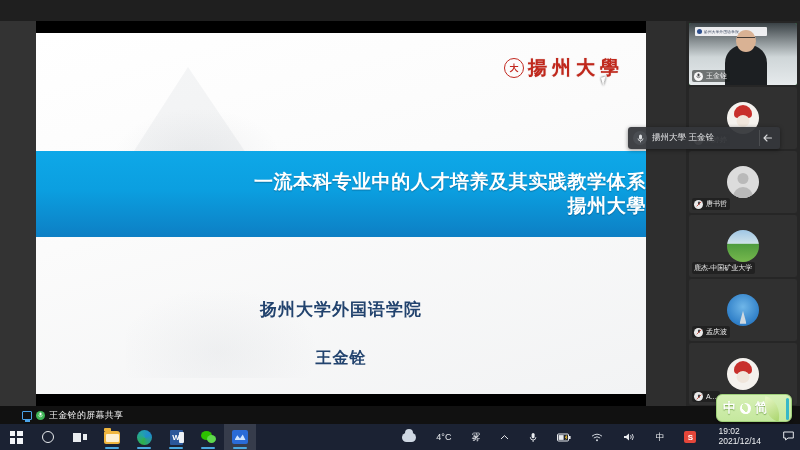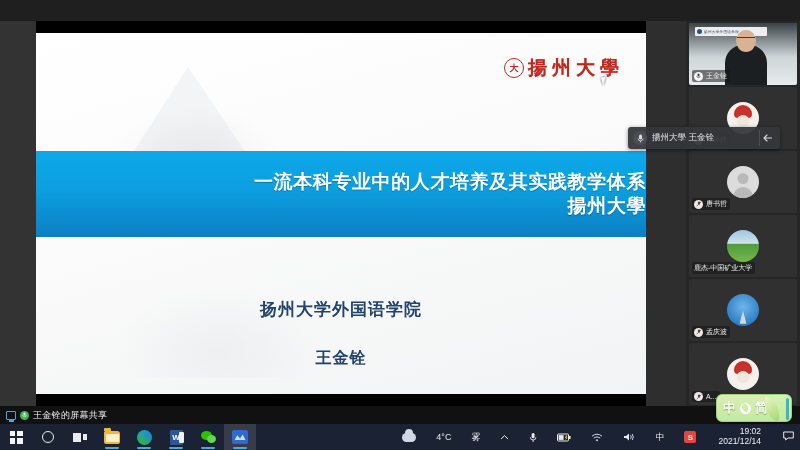--- a/index.html
+++ b/index.html
@@ -321,21 +321,21 @@
     width: 3px; height: 22px; border-radius: 2px;
     background: #37b8c8;
   }
 
   
   .sharebar {
     position: absolute; left: 0; top: 406px;
     width: 800px; height: 18px;
     background: #111111;
     display: flex; align-items: center; gap: 4px;
-    padding-left: 6px;
+    padding-left: 22px;
   }
   .share-icon {
     width: 10px; height: 9px;
     border: 1.2px solid #4aa3e8; border-radius: 1px;
     position: relative;
   }
   .share-icon:after {
     content: ""; position: absolute; left: 2px; bottom: -3px;
     width: 5px; height: 2px; background: #4aa3e8;
   }
@@ -368,21 +368,21 @@
     margin-left: auto; display: flex; align-items: center;
     gap: 20px; padding-right: 6px; height: 26px;
   }
   .tray-txt { color: #e8eaee; font-size: 9px; white-space: nowrap; }
   .tray-ico {
     display: flex; align-items: center; justify-content: center;
     color: #e8eaee; font-size: 10px;
   }
   .clock {
     display: flex; flex-direction: column;
-    align-items: flex-end; justify-content: center;
+    align-items: flex-start; justify-content: center;
     line-height: 1.15; color: #eef0f3; font-size: 8.5px;
     margin-left: 2px;
   }
   .notif-ico { color: #e8eaee; font-size: 11px; margin-left: 2px; }
 
   
   .g-win { width: 13px; height: 13px; display: grid; grid-template-columns: 1fr 1fr; grid-template-rows: 1fr 1fr; gap: 1.4px; }
   .g-win i { background: #f3f5f8; display: block; }
   .g-circle { width: 12px; height: 12px; border: 1.6px solid #e9ecef; border-radius: 50%; }
   .g-taskview { width: 14px; height: 11px; position: relative; }

